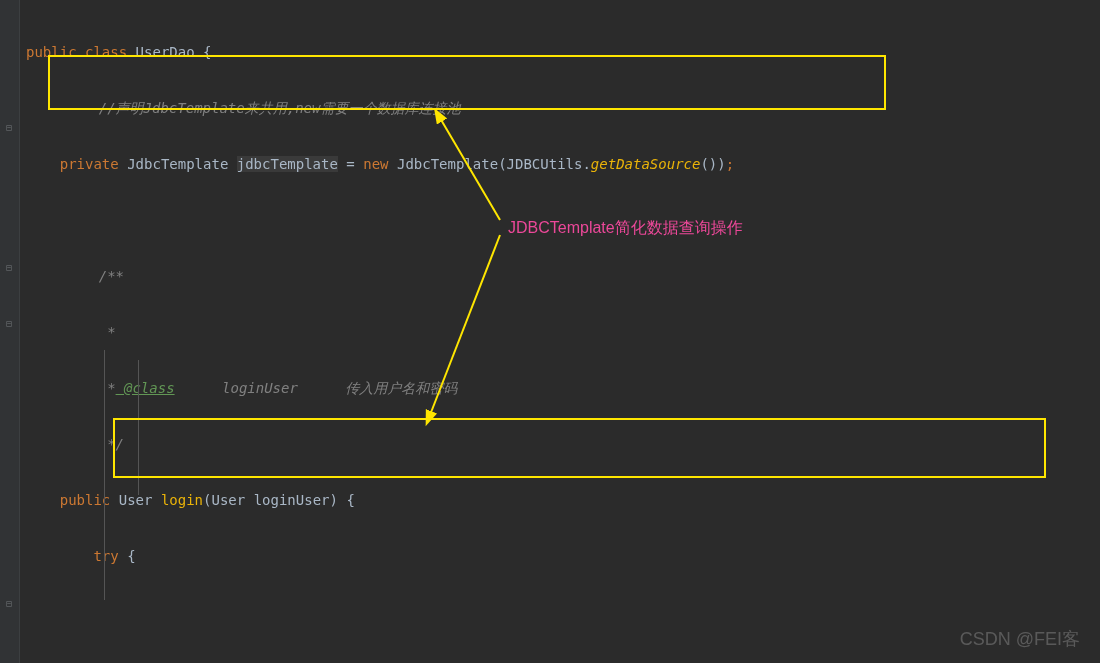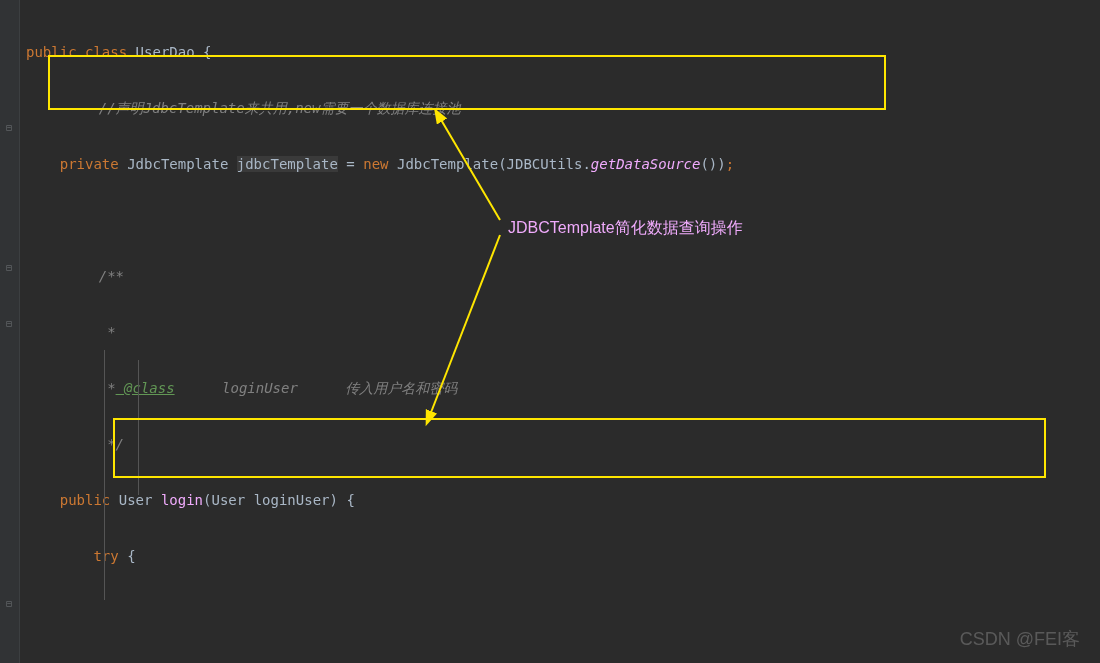--- a/index.html
+++ b/index.html
@@ -32,34 +32,34 @@
       text-align: center;
     }
     .code {
       position: absolute;
       left: 26px;
       top: 10px;
       white-space: pre;
       line-height: 28px;
     }
     .kw { color: #cc7832; }
-    .method { color: #f0abfc; margin-top: 48px; }
+    .method { color: #eab308; margin-top: 48px; }
     .comment { color: #808080; font-style: italic; margin-left: 39px; }
     .doctag { color: #629755; font-style: italic; text-decoration: underline; }
     .hilite { background: #3a3a3a; }
     
     .box {
       position: absolute;
       border: 2px solid #ffe600;
       background: transparent;
       pointer-events: none;
     }
     .annotation {
       position: absolute;
-      color: #f0abfc;
+      color: #ec4899;
       font-size: 16px;
       font-family: sans-serif;
       pointer-events: none;
     }
     svg.arrows {
       position: absolute;
       left: 0; top: 0;
       width: 1100px; height: 663px;
       pointer-events: none;
     }

